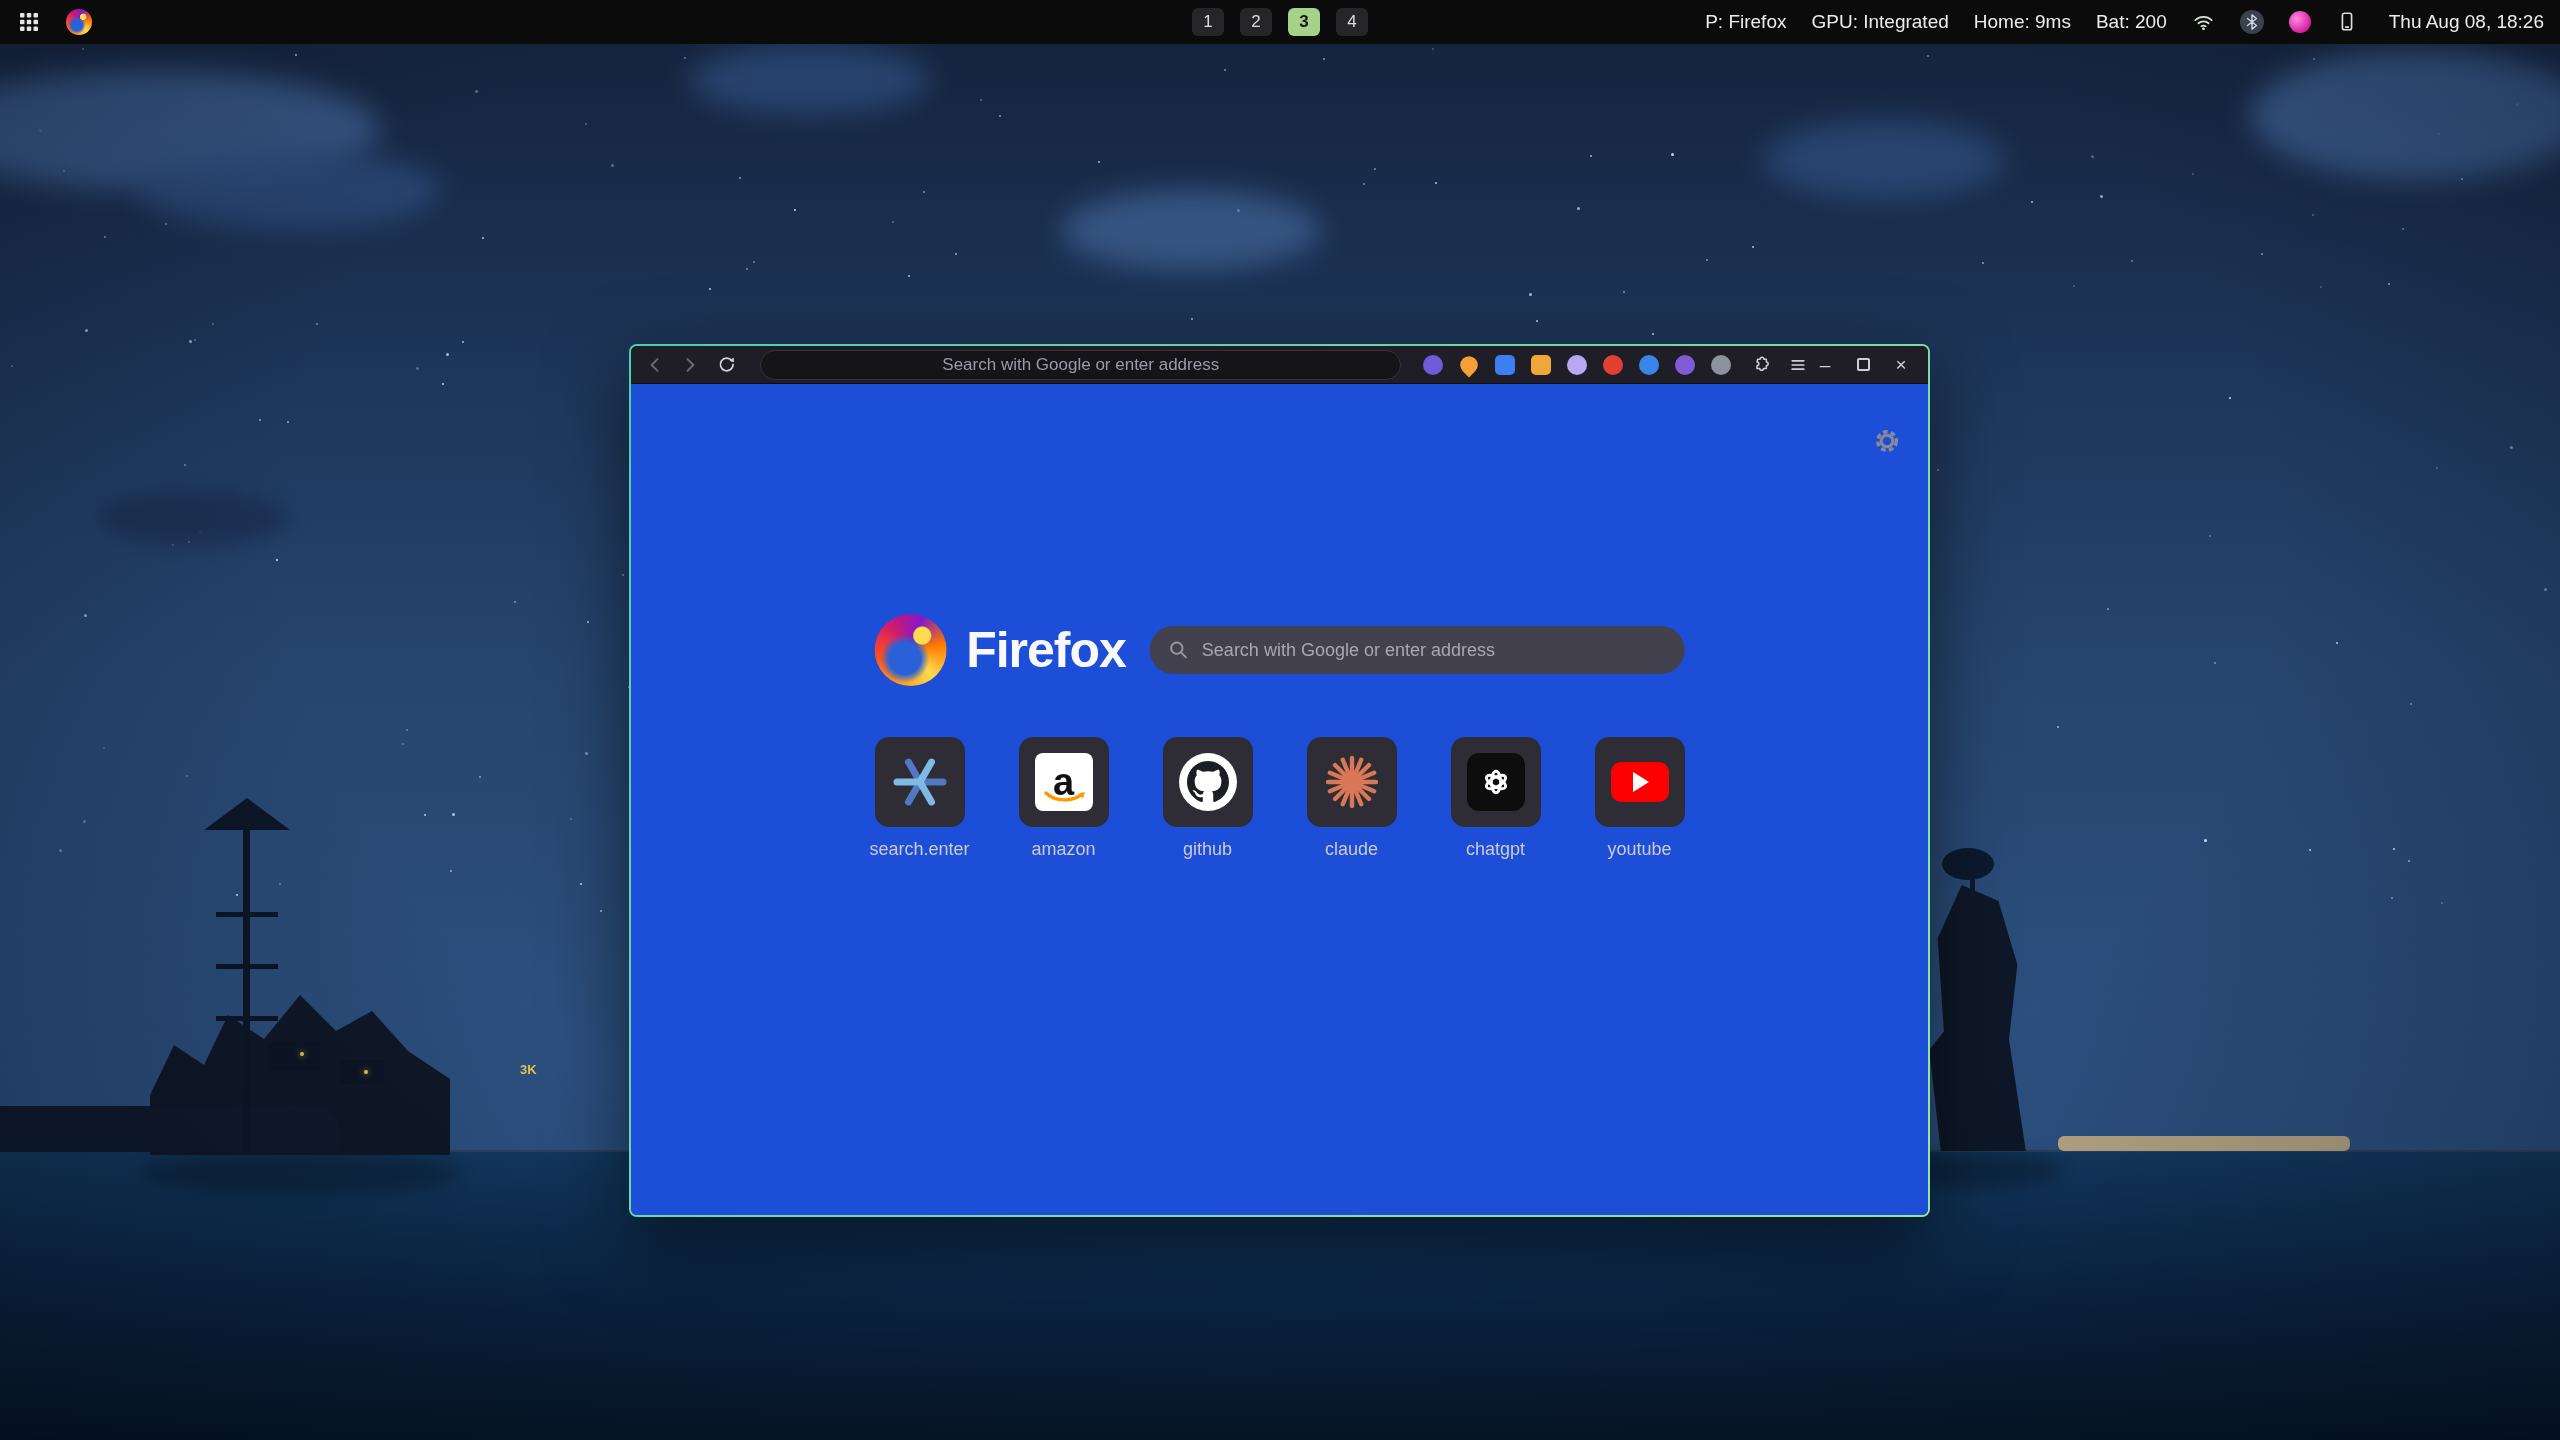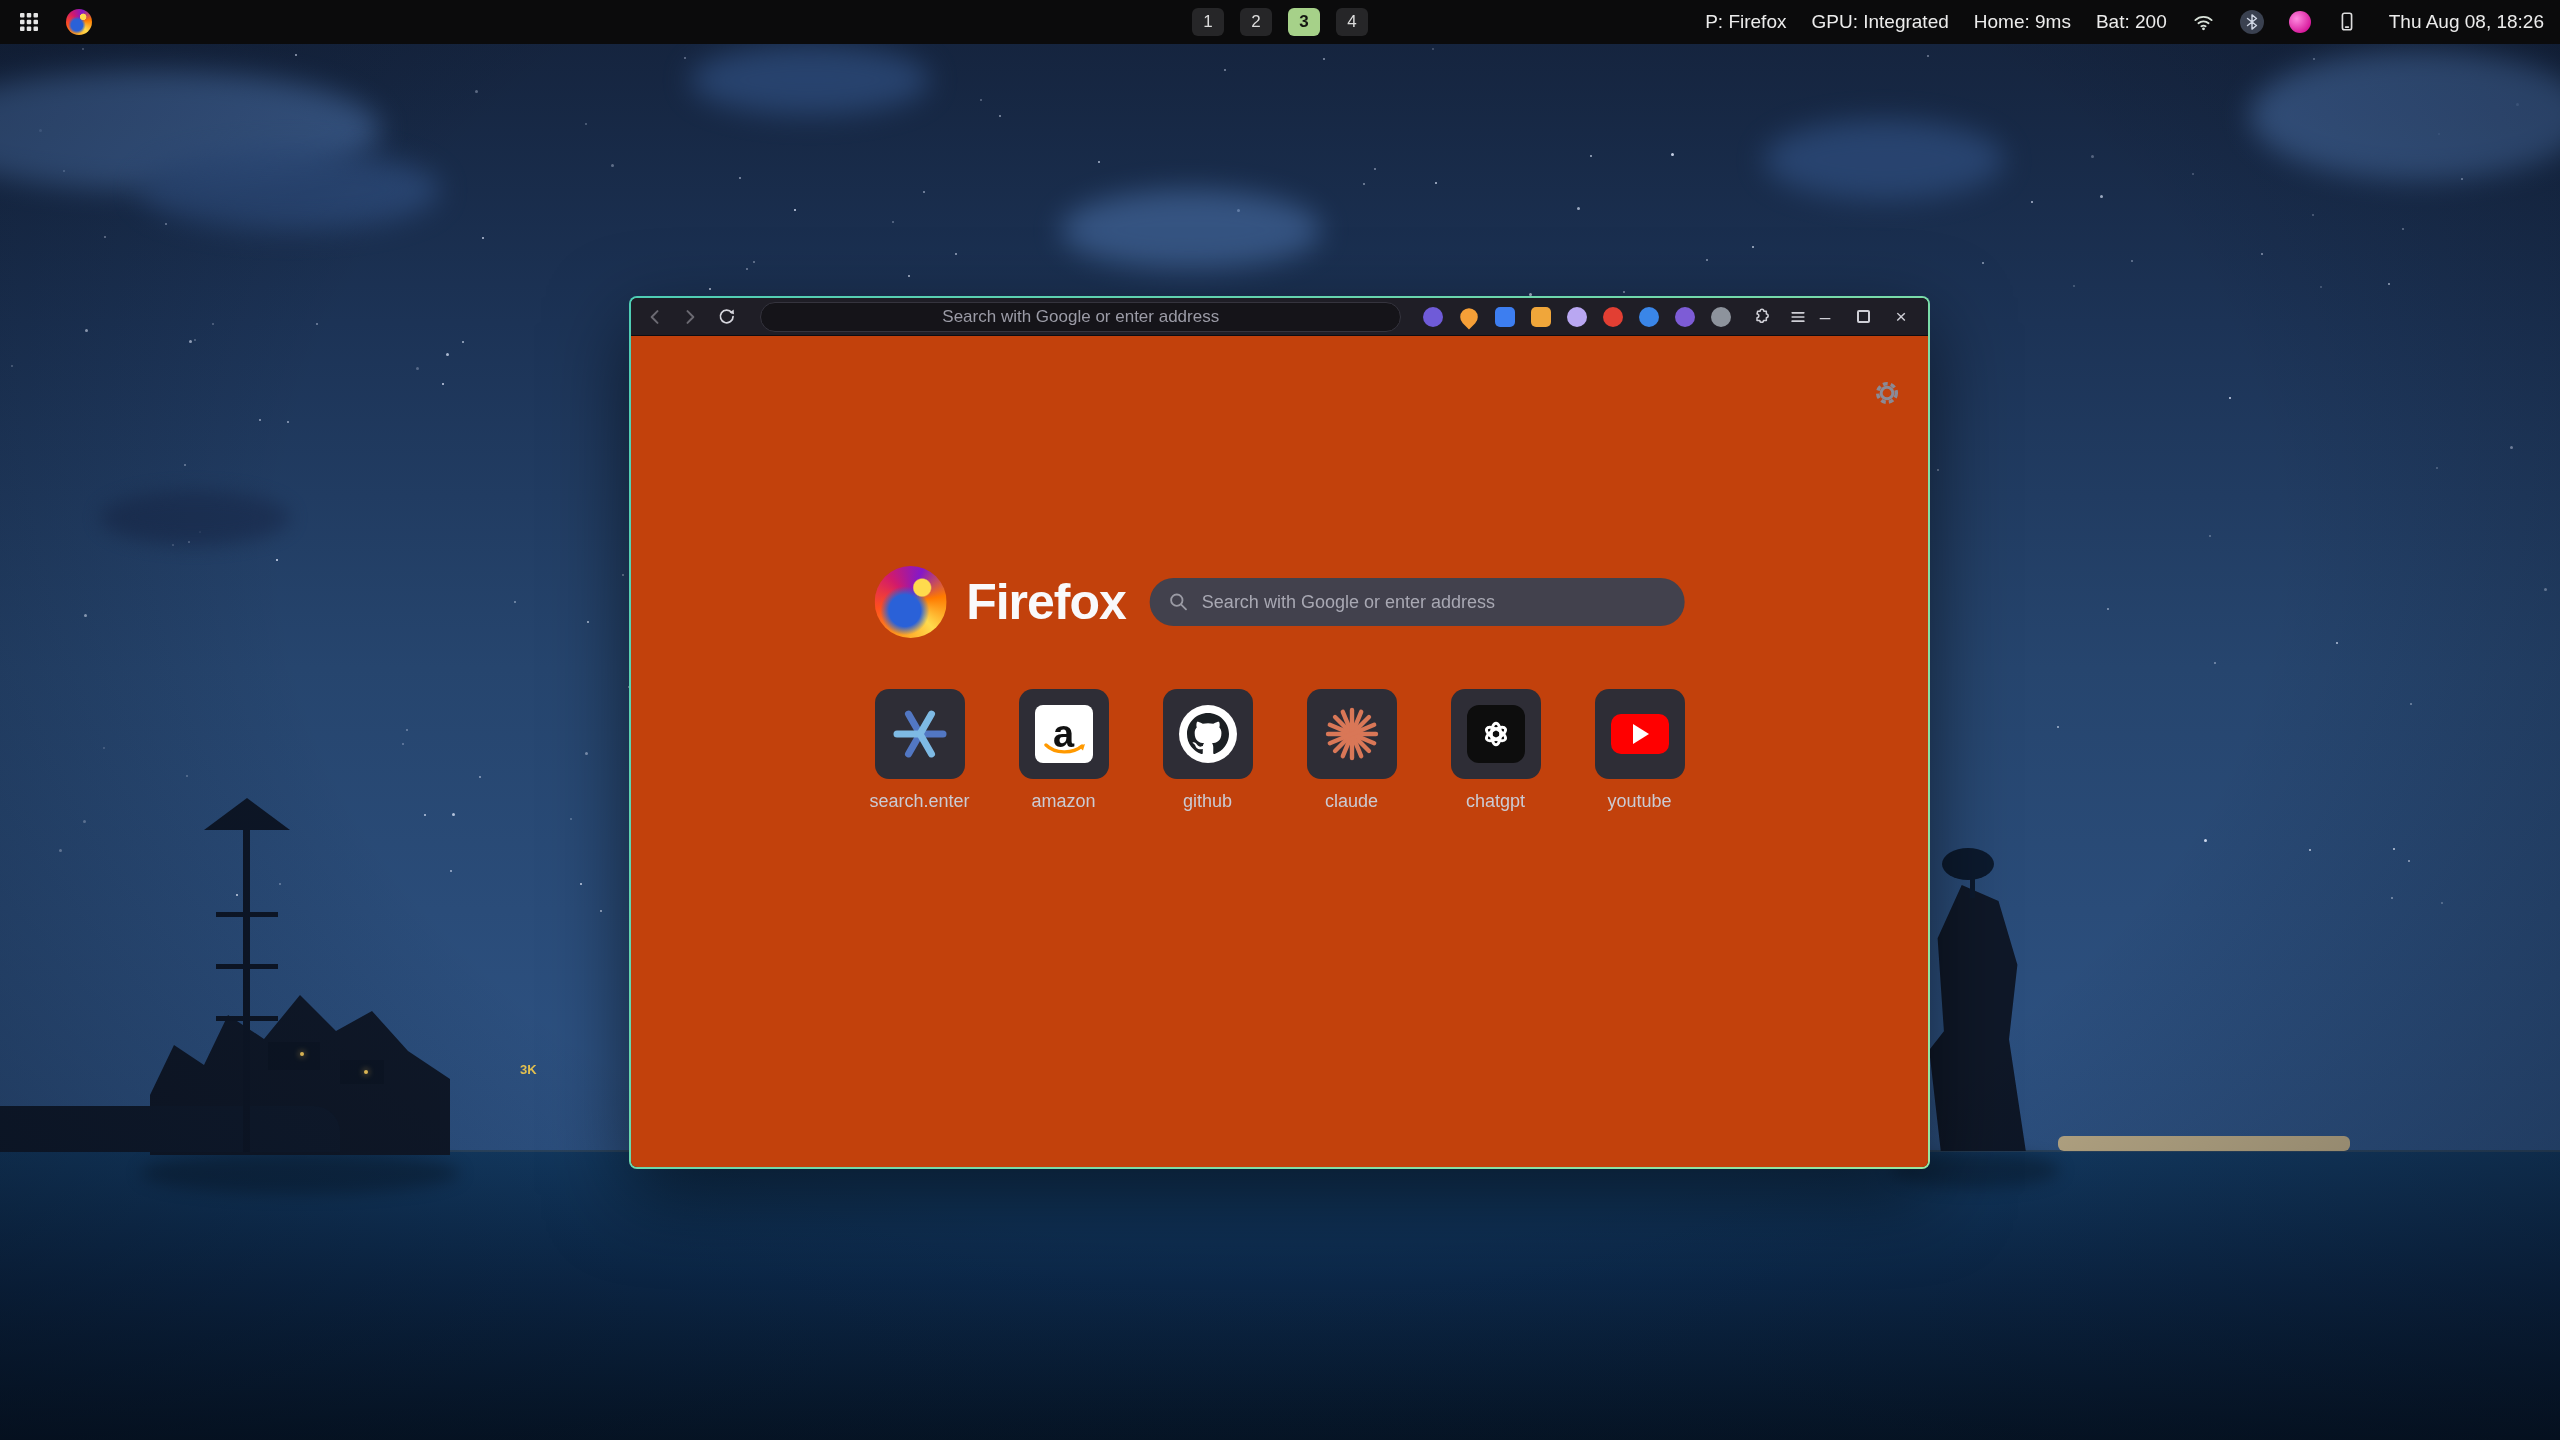--- a/index.html
+++ b/index.html
@@ -93,21 +93,21 @@
   .wc-max-box { width:13px; height:13px; border:2px solid #cfcfd6; border-radius:2px; }
 
   .tabbar { height:34px; background:#1b1a21; display:flex; align-items:center; padding:0 6px; border-bottom:1px solid #0e0d12; }
   .tab { width:172px; height:28px; background:#2b2a33; border-radius:4px; display:flex; align-items:center; gap:9px;
          padding:0 11px; cursor:pointer; }
   .tab-label { color:#e6e6ec; font-size:16px; white-space:nowrap; overflow:hidden; }
   .newtab-btn { margin-left:10px; width:28px; height:28px; background:none; border:none; color:#cfcfd6;
                 font-size:22px; cursor:pointer; border-radius:4px; }
   .tab-overflow { margin-left:auto; margin-right:6px; }
 
-  .content { flex:1; background:#c2410c; position:relative; }
+  .content { flex:1; background:#1d4ed8; position:relative; }
   .gear-btn { position:absolute; right:28px; top:44px; color:#8a8a96; background:none; border:none; cursor:pointer; }
 
   .hero { position:absolute; top:230px; left:50%; transform:translateX(-50%); display:flex; align-items:center; gap:24px; }
   .brand { display:flex; align-items:center; gap:20px; }
   .brand-name { color:#f9f9fb; font-size:50px; font-weight:700; letter-spacing:-1px; }
   .search-pill { width:535px; height:48px; border-radius:24px; background:#42414d; display:flex; align-items:center; padding:0 18px; }
   .search-pill input { flex:1; background:transparent; border:none; outline:none; color:#d8d8e0; font-size:18px;
                        margin-left:12px; font-family:inherit; }
   .search-pill input::placeholder { color:#a8a8b3; }
 
@@ -388,21 +388,21 @@
       <span class="tb-icon">
         <svg width="22" height="22" viewBox="0 0 24 24" fill="none" stroke="#dddddd" stroke-width="1.8">
           <rect x="7" y="2.5" width="10" height="18" rx="2.2"></rect>
           <line x1="10.5" y1="17.6" x2="13.5" y2="17.6" stroke-linecap="round"></line>
         </svg>
       </span>
       <span style="margin-left:6px;">Thu Aug 08, 18:26</span>
     </div>
   </header>
 
-  <div class="window-frame" style="background: linear-gradient(135deg, rgb(78, 205, 180), rgb(150, 230, 161));">
+  <div class="window-frame" style="background: linear-gradient(135deg, rgb(78, 205, 180), rgb(150, 230, 161)); margin-top: 48px;">
     <div class="window">
 
       <div class="toolbar">
         <button class="nav-btn nav-disabled" style="margin-left:10px;">
           <svg width="20" height="20" viewBox="0 0 24 24">
               <path d="M15 5 L8 12 L15 19" fill="none" stroke="currentColor" stroke-width="2.4" stroke-linecap="round" stroke-linejoin="round"></path>
             </svg>
         </button>
         <button class="nav-btn nav-disabled" style="margin-left:6px;">
           <svg width="20" height="20" viewBox="0 0 24 24">

